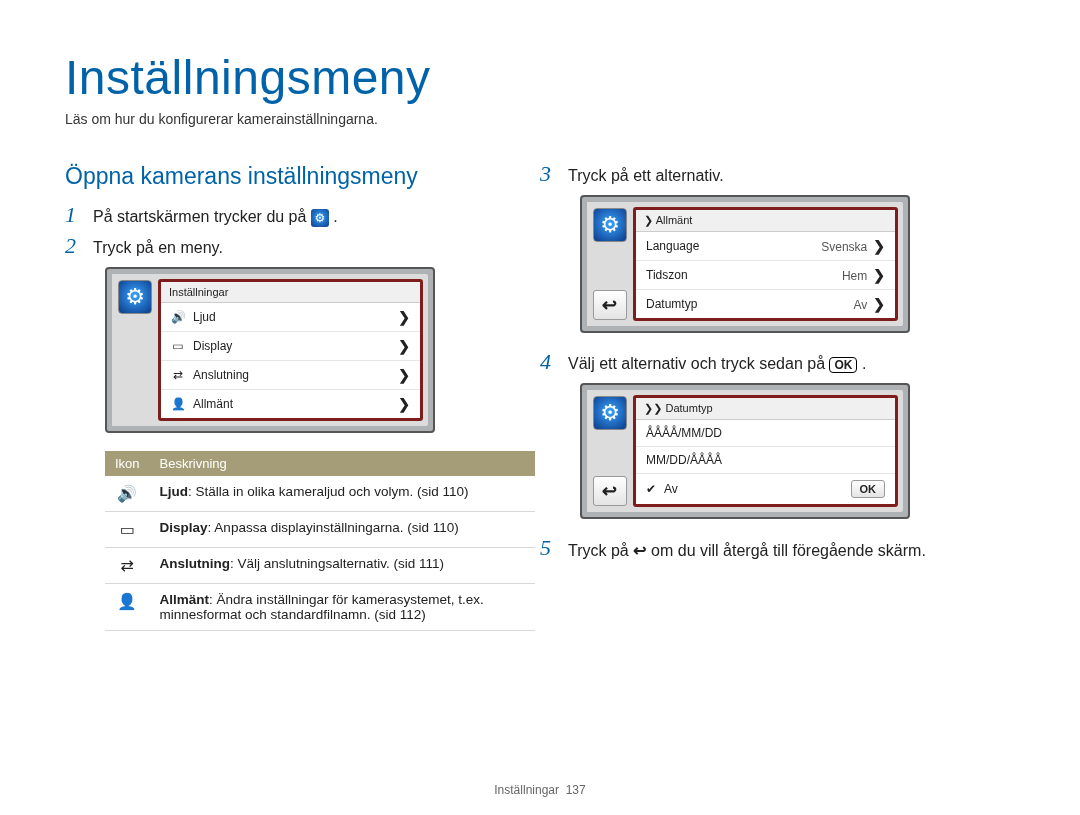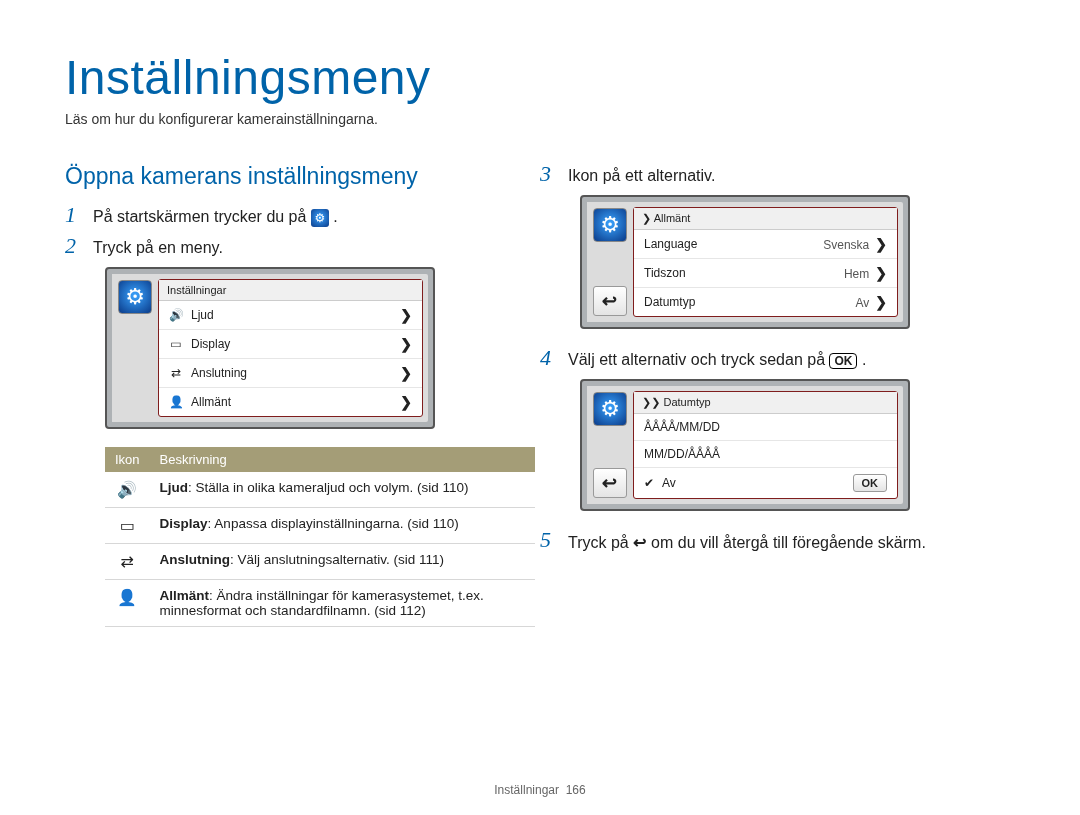--- a/index.html
+++ b/index.html
@@ -66,21 +66,21 @@
     width: 34px; height: 30px; border: 1px solid #999; border-radius: 3px;
     background: linear-gradient(#fff,#e4e4e4);
     display:flex; align-items:center; justify-content:center;
     font-size: 18px; font-weight: bold;
   }
   .screen .list {
     flex: 1;
     background: #fff;
     margin: 5px 5px 5px 0;
     border-radius: 3px;
-    border: 1px solid #7f1d1d;
+    border: 3px solid #7f1d1d;
     font-size: 12px;
   }
   .screen .list .hdr {
     background: #f0f0f0;
     padding: 4px 8px;
     border-bottom: 1px solid #ccc;
     font-size: 11px;
   }
   .screen .list .row {
     display: flex; align-items: center; justify-content: space-between;
@@ -232,21 +232,21 @@
         <td class="ic">👤</td>
         <td><b>Allmänt</b><span>: Ändra inställningar för kamerasystemet, t.ex. minnesformat och standardfilnamn. (sid 112)</span></td>
       </tr>
     </tbody>
       </table>
   </div>
 
   <div class="col">
     <div class="step">
       <span class="step-num">3</span>
-      <span class="step-text">Ikon på ett alternativ.</span>
+      <span class="step-text">Tryck på ett alternativ.</span>
     </div>
 
     <div class="screen">
       <div class="screen-inner">
         <div class="side">
           <span class="gear-blue"></span>
           <span class="back-btn">
               <span class="back-sym">↪</span>
             </span>
         </div>
@@ -311,14 +311,14 @@
       <span class="step-text">
         <span>Tryck på </span>
         <b class="back-sym">↪</b>
         <span> om du vill återgå till föregående skärm.</span>
       </span>
     </div>
   </div>
 </div>
 
 <div class="footer">
-  <span>Inställningar</span>&nbsp;&nbsp;<span>166</span>
+  <span>Inställningar</span>&nbsp;&nbsp;<span>137</span>
 </div>
 
 </body></html>

